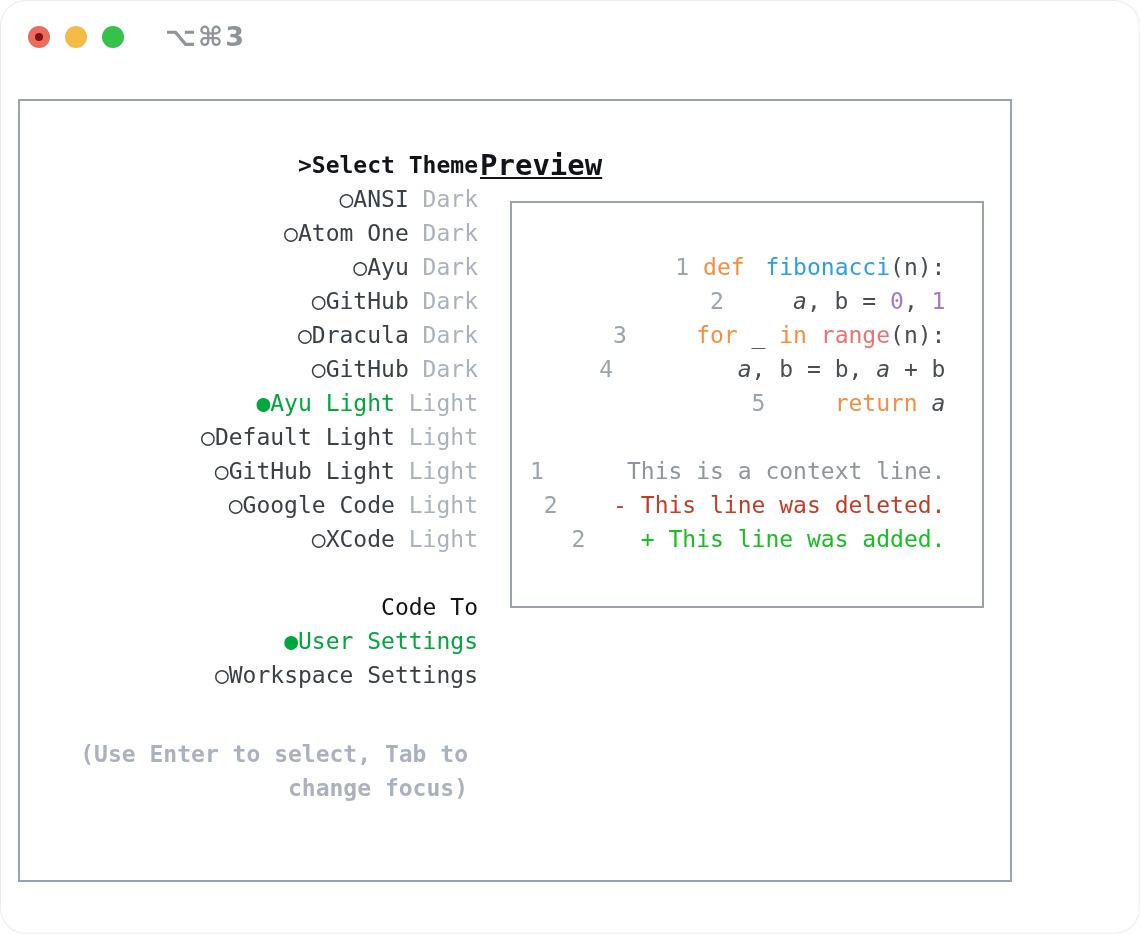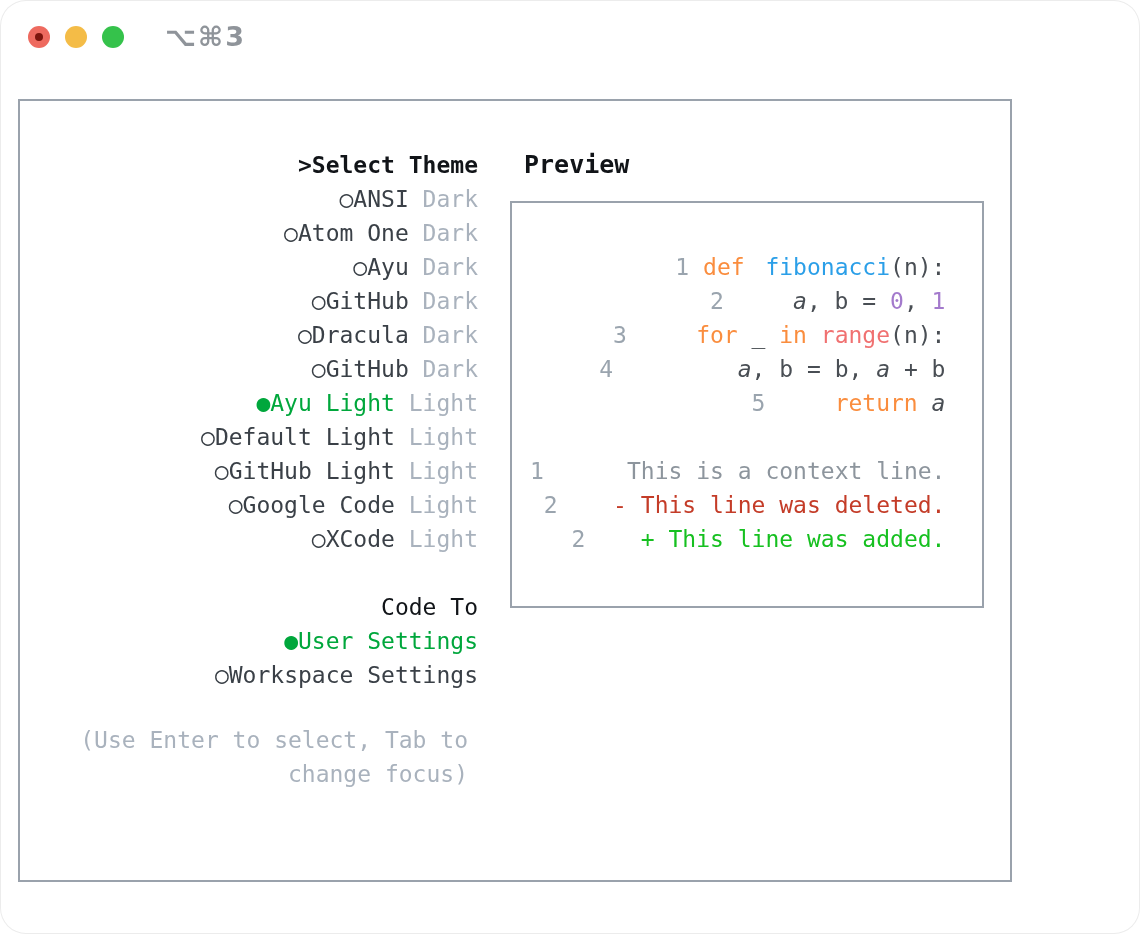--- a/index.html
+++ b/index.html
@@ -47,28 +47,29 @@
   .row { height: 34px; white-space: pre; }
   .cursor, .hdr { font-weight: bold; color: var(--header-text); }
   .cursor { display: inline-block; width: 2ch; }
   .bullet { display: inline-block; width: 2ch; color: var(--theme-text); }
   .theme-row .tname, .opt-row .tname { color: var(--theme-text); }
   .theme-row.selected .tname, .opt-row.selected .tname { color: var(--accent-green); }
   .theme-row.selected .bullet, .opt-row.selected .bullet { color: var(--accent-green); }
   .variant { color: var(--variant-text); }
   .apply-header { padding-left: 2ch; color: var(--header-text); }
   .help {
-    width: 430px; margin-top: 31px;
-    color: var(--help-text); white-space: normal;
+    width: 430px; margin-top: 45px;
+    color: var(--help-text); white-space: normal; font-weight: bold;
   }
   
   .preview-header {
-    position: absolute; left: 504px; top: 47px;
-    font-size: 25px; line-height: 34px; font-weight: bold;
+    position: absolute; left: 460px; top: 47px;
+    font-size: 29px; line-height: 34px; font-weight: bold;
     color: var(--header-text);
+    text-decoration: underline;
   }
   .pbox {
     position: absolute; left: 490px; top: 100px;
     width: 470px; height: 403px;
     border: 2px solid var(--panel-border);
     background: #ffffff;
   }
   .codewrap {
     position: absolute; left: 18px; top: 47px;
     font-size: 23px; line-height: 34px;

